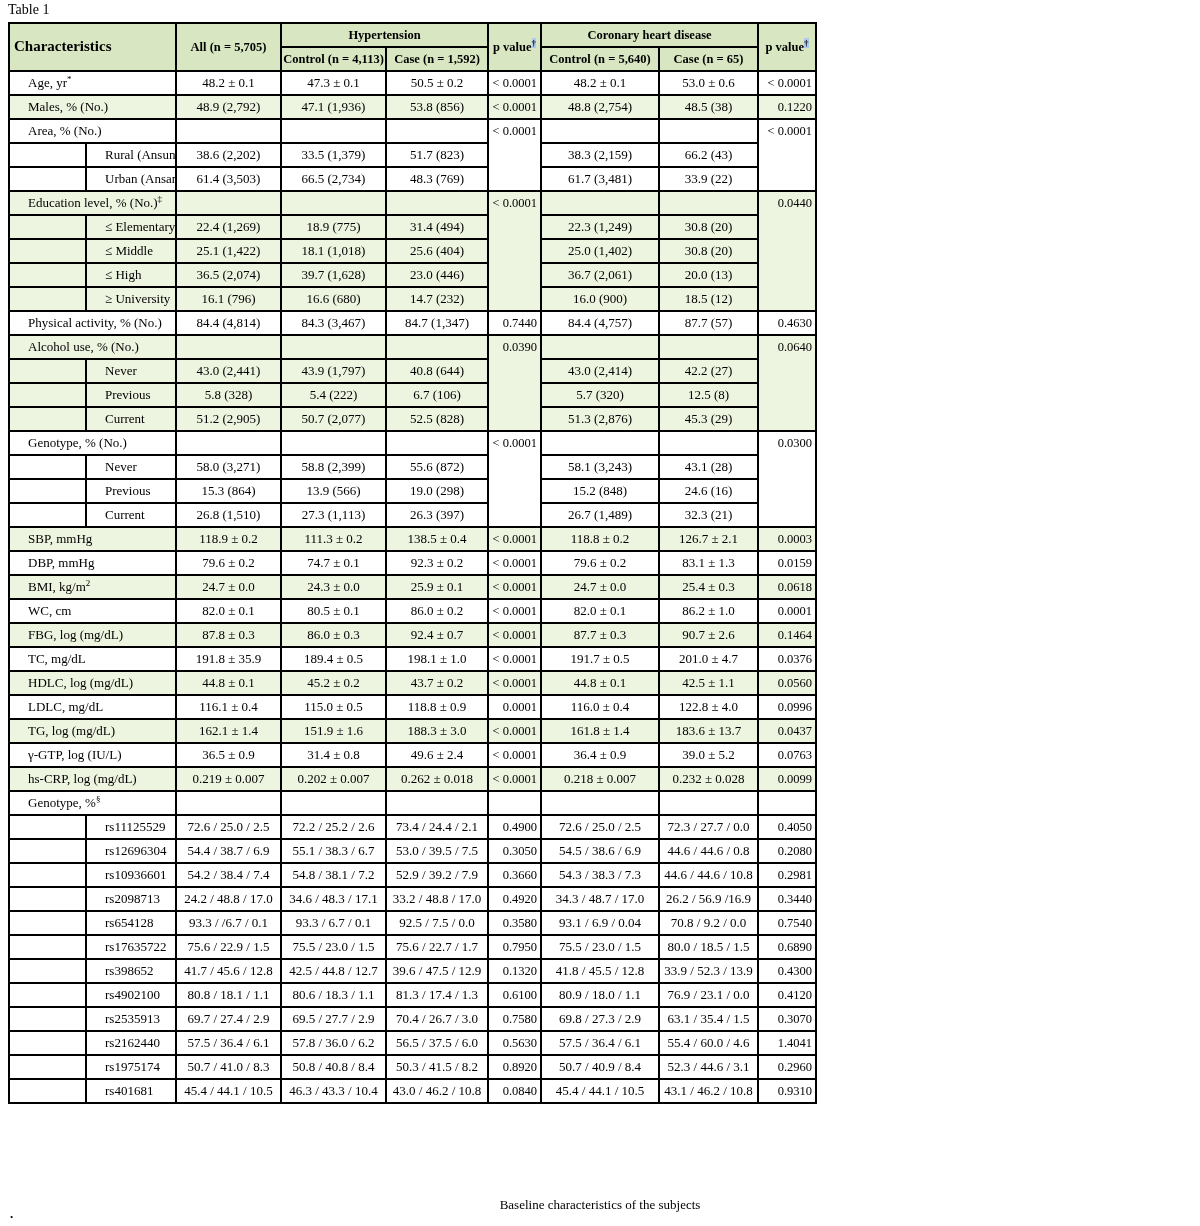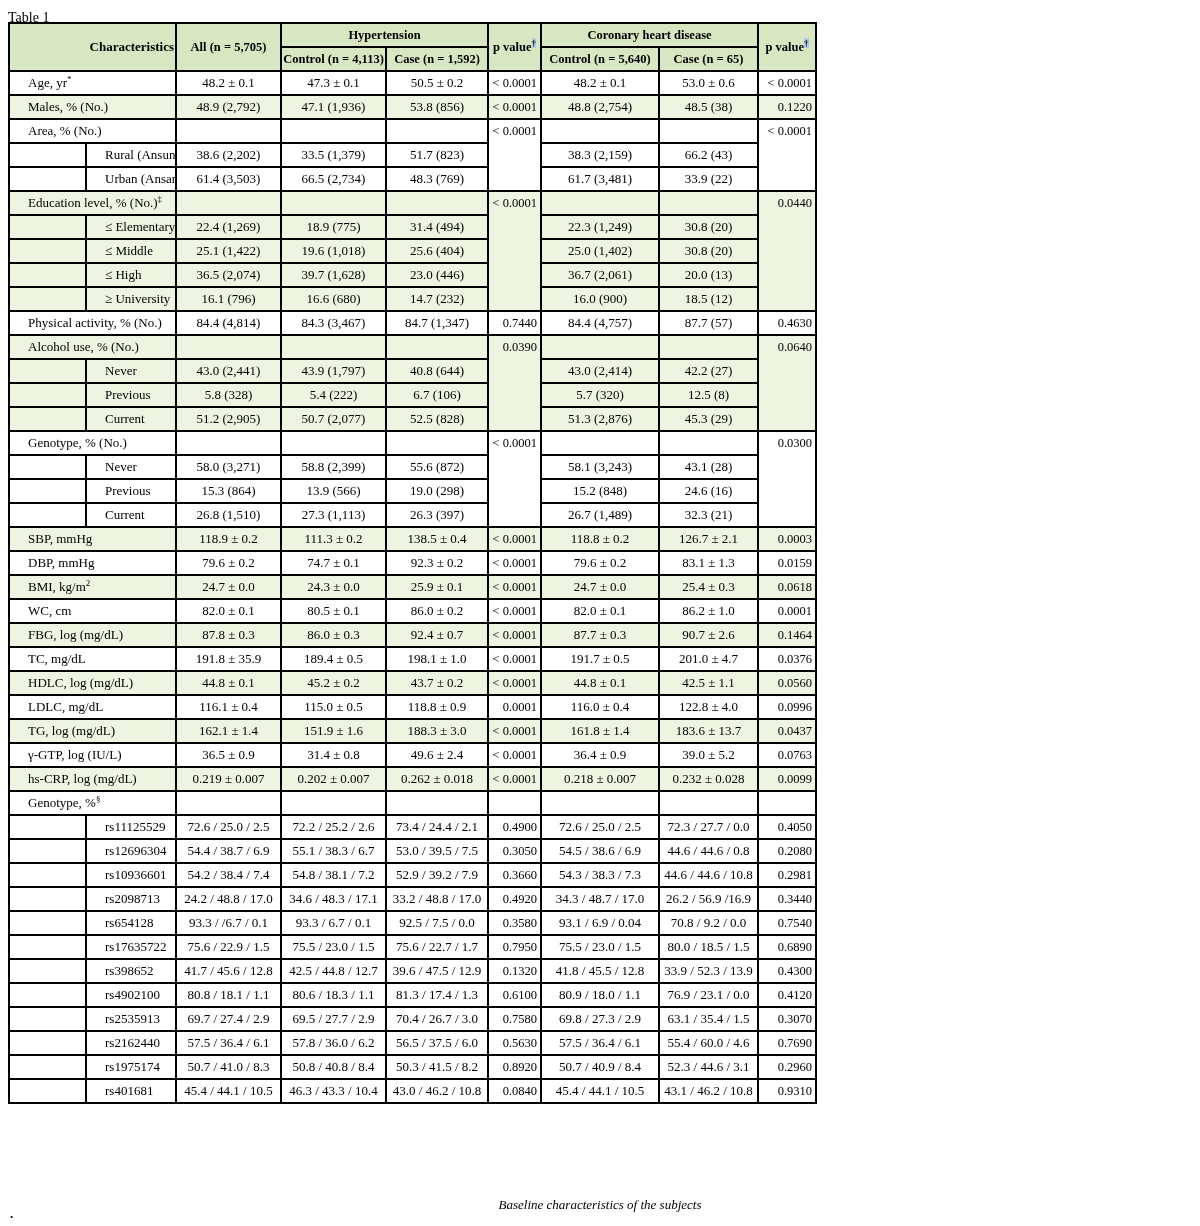--- a/index.html
+++ b/index.html
@@ -8,45 +8,45 @@
     --hl:#b0cbe8;
     --border:#000000;
   }
   *{box-sizing:border-box;}
   html,body{margin:0;padding:0;}
   body{
     width:1200px;height:1226px;background:#ffffff;color:#000;
     font-family:"Liberation Serif","DejaVu Serif",serif;
     position:relative;overflow:hidden;
   }
-  .page-label{position:absolute;top:10px;left:8px;font-size:14px;}
+  .page-label{position:absolute;top:2px;left:8px;font-size:14px;}
   table.main{
     position:absolute;top:22px;left:8px;
     border-collapse:collapse;table-layout:fixed;width:809px;
   }
   th,td{
     border:2px solid var(--border);
     padding:0 2px;height:24px;font-size:13px;line-height:1.15;
     white-space:nowrap;overflow:hidden;
   }
   thead th{
     background:var(--header-bg);font-weight:bold;
     font-size:12.5px;padding:0 1px;
   }
-  thead th.left{text-align:right;padding-left:4px;font-size:13px;}
+  thead th.left{text-align:left;padding-left:4px;font-size:15px;}
   tr.row-green td{background:var(--row-green);}
   tr.row-white td{background:#ffffff;}
   td.cell-label{text-align:left;padding-left:18px;}
   td.cell-indent{}
   td.cell-data{text-align:center;}
   td.cell-p{text-align:right;padding-right:3px;font-size:12.5px;}
   td.cell-p.vtop{vertical-align:top;padding-top:4px;}
   sup{font-size:9px;line-height:0;}
   sup.hl{background:var(--hl);}
-  .caption{position:absolute;top:1197px;left:0;width:1200px;text-align:center;font-size:13px;font-style:italic;}
+  .caption{position:absolute;top:1197px;left:0;width:1200px;text-align:center;font-size:13px;}
   .stray-period{position:absolute;top:1206px;left:10px;font-size:13px;font-weight:bold;}
 </style>
 </head>
 <body>
 
 <div class="page-label">Table 1</div>
 
 <table class="main">
   <colgroup>
     <col style="width:77px">
@@ -140,21 +140,21 @@
         <td class="cell-data">22.4 (1,269)</td>
         <td class="cell-data">18.9 (775)</td>
         <td class="cell-data">31.4 (494)</td>
         <td class="cell-data">22.3 (1,249)</td>
         <td class="cell-data">30.8 (20)</td>
       </tr>
       <tr class="row-green">
         <td class="cell-indent"></td>
         <td class="cell-label">≤  Middle</td>
         <td class="cell-data">25.1 (1,422)</td>
-        <td class="cell-data">19.6 (1,018)</td>
+        <td class="cell-data">18.1 (1,018)</td>
         <td class="cell-data">25.6 (404)</td>
         <td class="cell-data">25.0 (1,402)</td>
         <td class="cell-data">30.8 (20)</td>
       </tr>
       <tr class="row-green">
         <td class="cell-indent"></td>
         <td class="cell-label">≤  High</td>
         <td class="cell-data">36.5 (2,074)</td>
         <td class="cell-data">39.7 (1,628)</td>
         <td class="cell-data">23.0 (446)</td>
@@ -475,21 +475,21 @@
       </tr>
       <tr class="row-white">
         <td class="cell-indent"></td>
         <td class="cell-label">rs2162440</td>
         <td class="cell-data">57.5 / 36.4 / 6.1</td>
         <td class="cell-data">57.8 / 36.0 / 6.2</td>
         <td class="cell-data">56.5 / 37.5 / 6.0</td>
         <td class="cell-p">0.5630</td>
         <td class="cell-data">57.5 / 36.4 / 6.1</td>
         <td class="cell-data">55.4 / 60.0 / 4.6</td>
-        <td class="cell-p">0.7690</td>
+        <td class="cell-p">1.4041</td>
       </tr>
       <tr class="row-white">
         <td class="cell-indent"></td>
         <td class="cell-label">rs1975174</td>
         <td class="cell-data">50.7 / 41.0 / 8.3</td>
         <td class="cell-data">50.8 / 40.8 / 8.4</td>
         <td class="cell-data">50.3 / 41.5 / 8.2</td>
         <td class="cell-p">0.8920</td>
         <td class="cell-data">50.7 / 40.9 / 8.4</td>
         <td class="cell-data">52.3 / 44.6 / 3.1</td>

